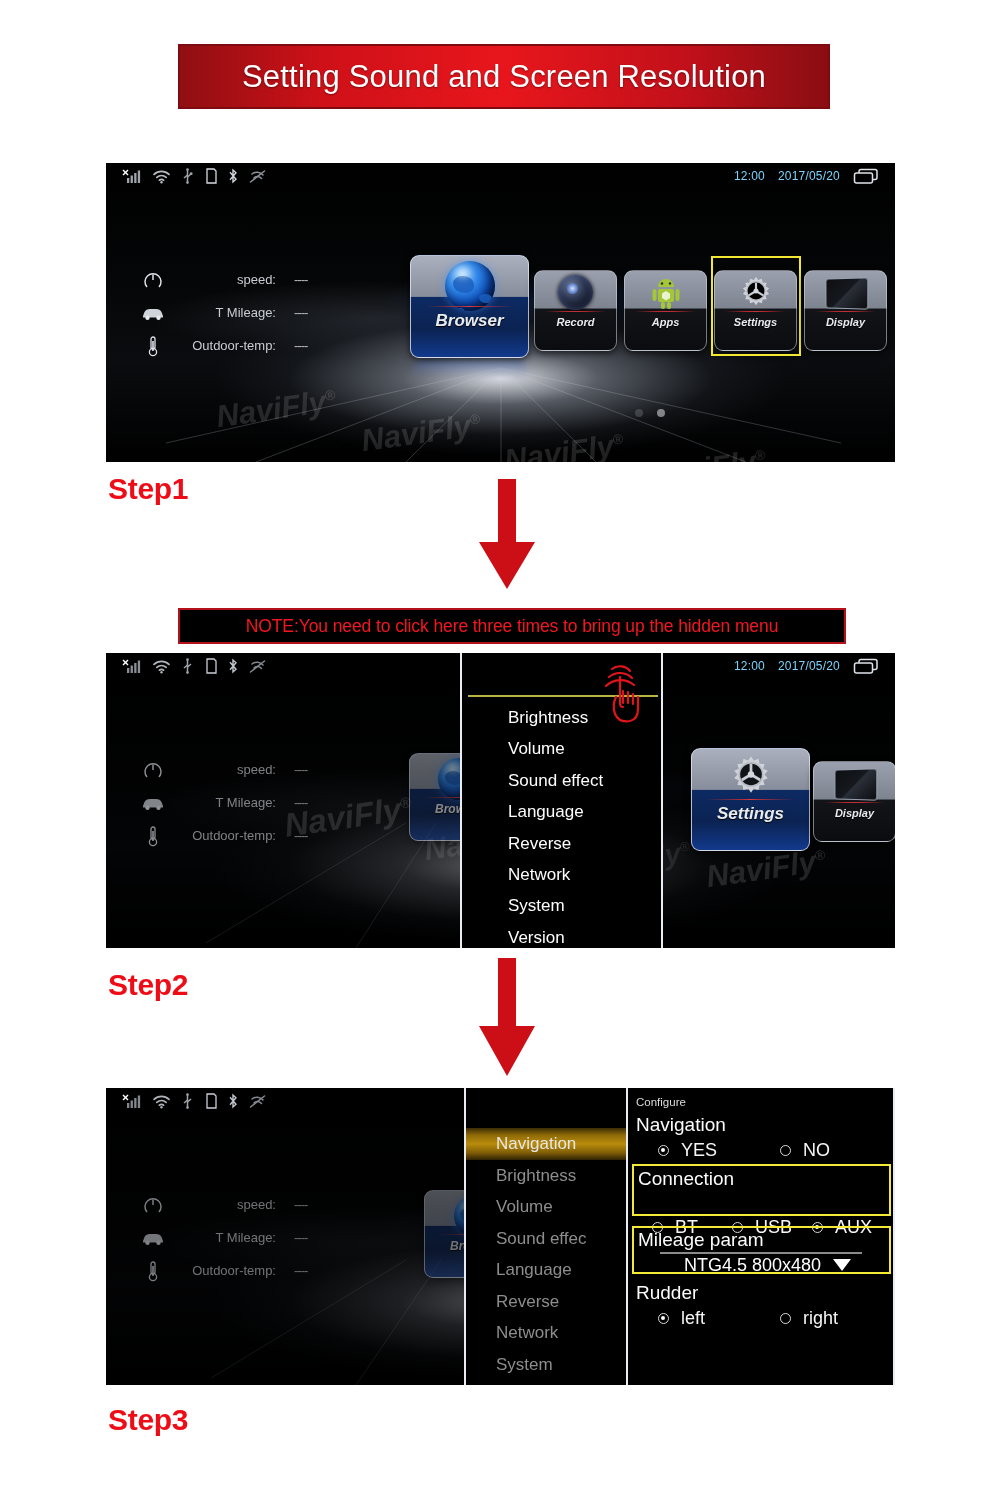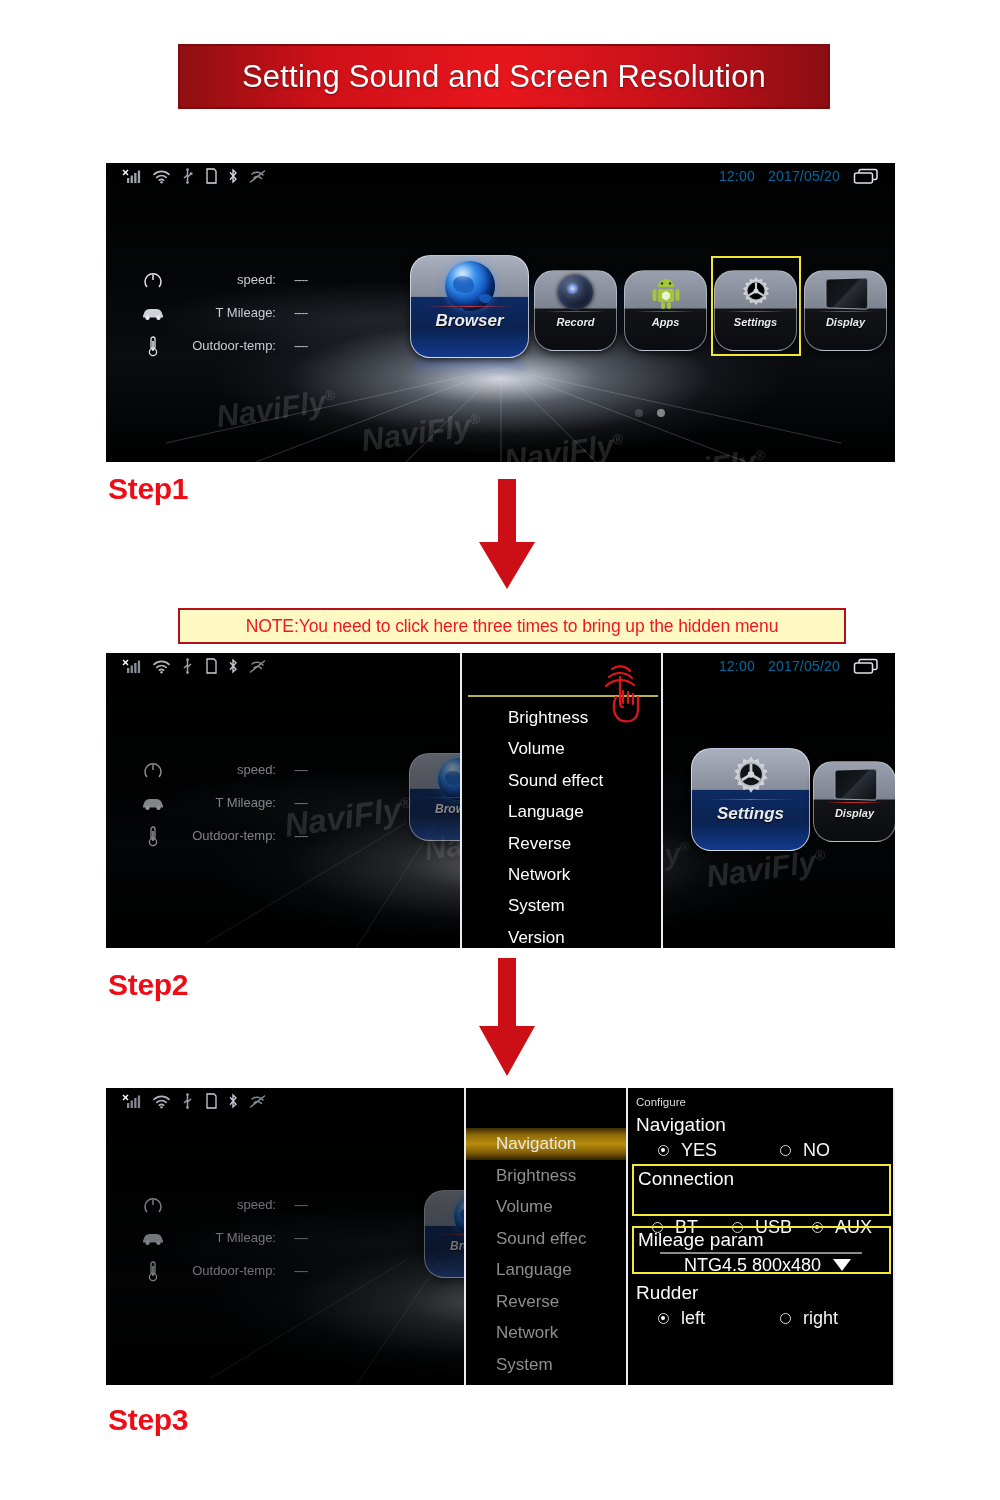--- a/index.html
+++ b/index.html
@@ -40,37 +40,37 @@
   .hu-lines { position: absolute; inset: 0; opacity: .5; }
 
   
   .statusbar {
     position: absolute; left: 0; right: 0; top: 0; height: 26px;
     display: flex; align-items: center;
   }
   .sb-left { display: flex; align-items: center; gap: 10px; padding-left: 16px; }
   .sb-right { margin-left: auto; display: flex; align-items: center; gap: 13px; padding-right: 16px; }
   .sb-time, .sb-date {
-    color: #0369a1; font-size: 14px; font-family: "Liberation Sans", sans-serif; letter-spacing: .2px;
+    color: #7dd3fc; font-size: 12px; font-family: "Liberation Sans", sans-serif; letter-spacing: .2px;
   }
   .ic { display: block; }
 
   
   .info { position: absolute; }
   .info-row { display: flex; align-items: center; height: 33px; }
   .info-ic { width: 30px; display: flex; justify-content: center; align-items: center; }
   .info-label {
     color: #c9ccd2; font-size: 13px; text-align: right; width: 108px;
     font-family: "Liberation Sans", sans-serif;
   }
   .info-val { color: #b9bcc2; font-size: 13px; margin-left: 18px; letter-spacing: -1px; }
 
   
   .tile {
-    position: absolute; border-radius: 20px;
+    position: absolute; border-radius: 9px;
     border: 1px solid rgba(215,220,230,.55);
     background: linear-gradient(180deg,#9aa0ad 0%, #7d838f 47%, #121418 48%, #0b0c0f 100%);
     overflow: hidden;
     box-shadow: 0 2px 7px rgba(0,0,0,.7);
   }
   .tile .tile-top { height: 47%; display: flex; align-items: center; justify-content: center; }
   .tile .tile-bot { height: 53%; position: relative; display: flex; align-items: flex-start; justify-content: center; }
   .tile .tile-bot::before {
     content:''; position:absolute; left: 12%; right: 12%; top: 3px; height: 1px;
     background: linear-gradient(90deg, rgba(0,0,0,0), #b2262c 35%, #c1323a 50%, #b2262c 65%, rgba(0,0,0,0));
@@ -149,21 +149,21 @@
     position: absolute; color: #ee0d17; font-size: 30px; font-weight: bold;
     font-family: "Liberation Sans", sans-serif; letter-spacing: -.3px;
   }
 
   
   .arrow { position: absolute; }
 
   
   .note-banner {
     position: absolute; left: 178px; top: 608px; width: 668px; height: 36px;
-    background: #fef9c3; border: 2px solid #b3121a;
+    background: #000000; border: 2px solid #b3121a;
     display: flex; align-items: center; justify-content: center;
   }
   .note-banner span { color: #f31620; font-size: 17.5px; letter-spacing: -.1px; }
 
   
   .hidden-menu {
     position: absolute; background: #000;
     border-left: 2px solid #e9edf2; border-right: 2px solid #e9edf2;
   }
   .hm-rule { position: absolute; height: 2px; background: #b9b343; }

